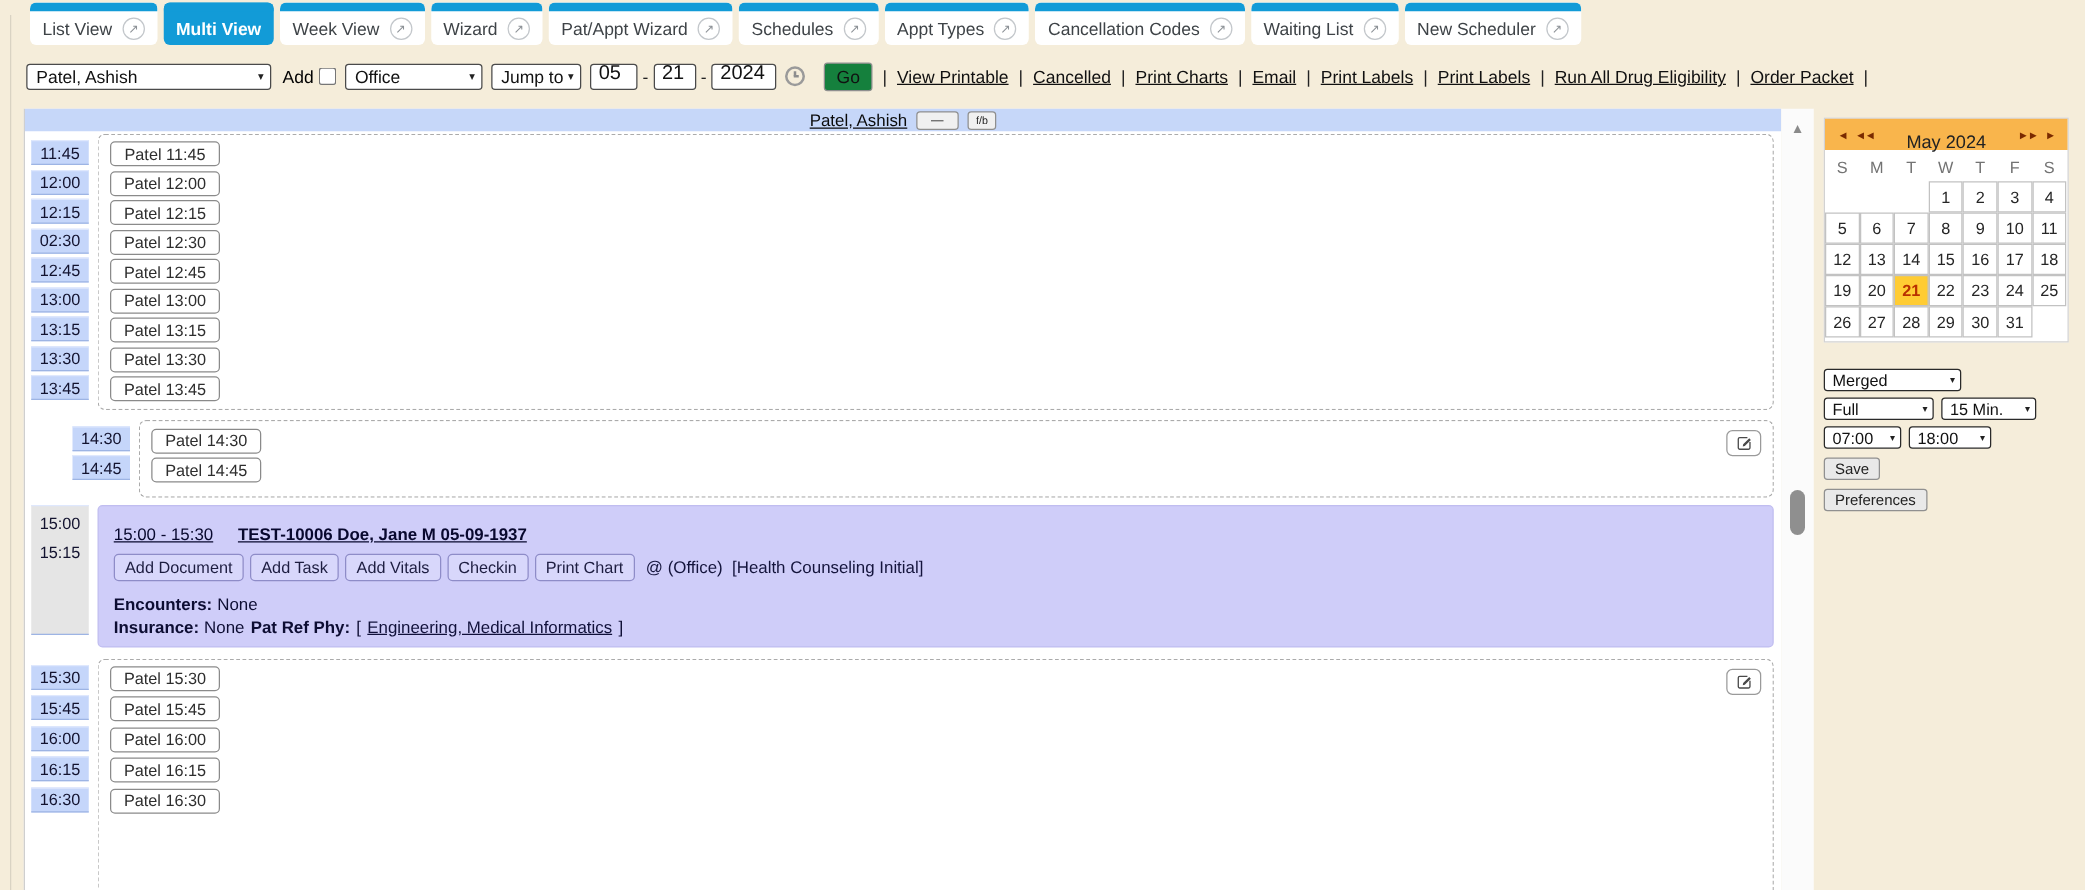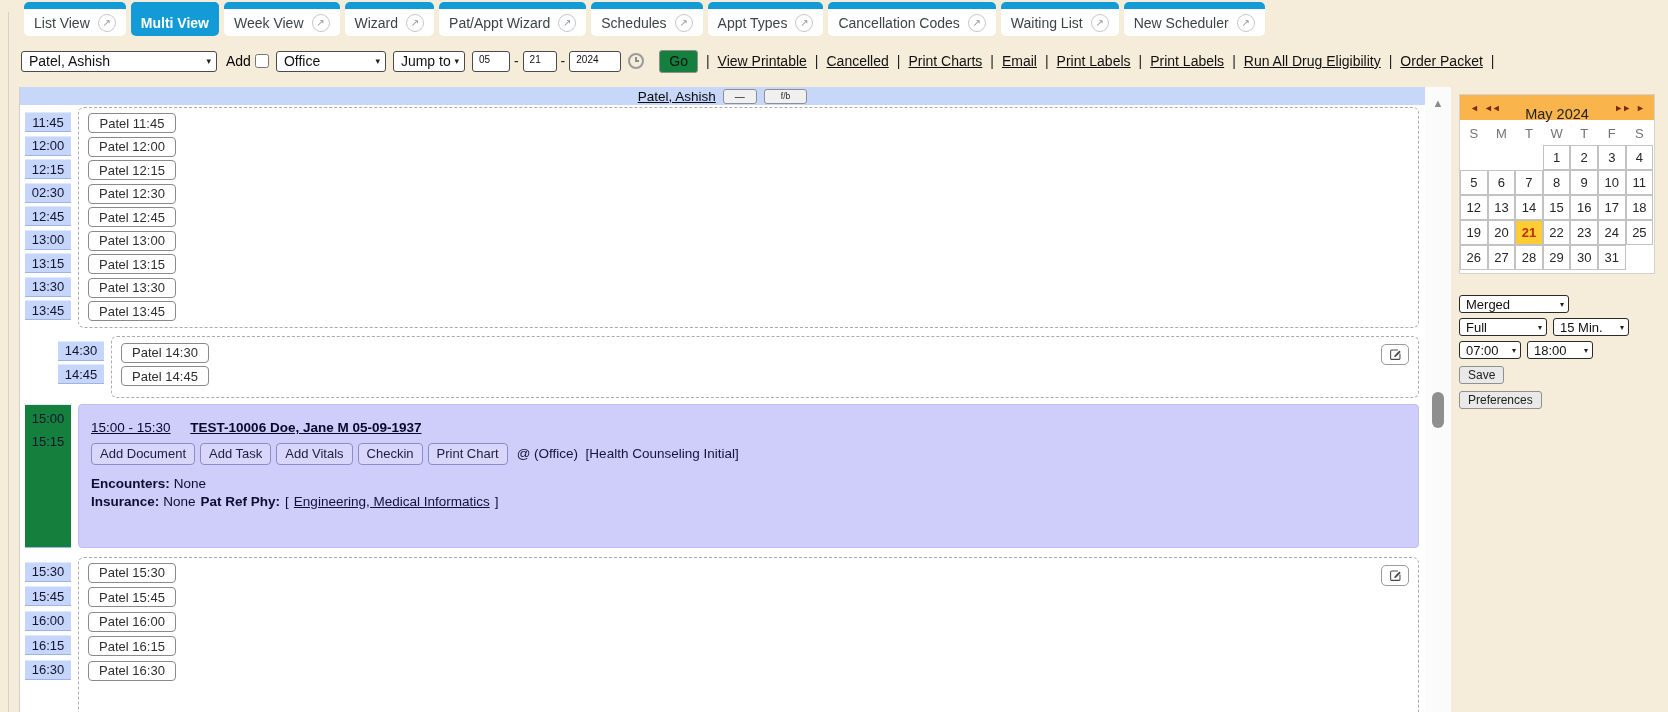--- a/index.html
+++ b/index.html
@@ -22,47 +22,47 @@
 
   
   .toolbar { display:flex; align-items:center; gap:7px; margin:8px 0 0 21px; height:26px; font-size:14px; white-space:nowrap; }
   .sel { position:relative; background:#fff; border:1.5px solid #4a4a4a; border-radius:3px; height:21px;
     display:flex; align-items:center; padding:0 20px 0 7px; color:#111; cursor:pointer; }
   .sel .chev { position:absolute; right:5px; top:50%; transform:translateY(-50%); font-size:9px; color:#222; }
   .w-provider { width:196px; } .w-facility { width:110px; } .w-jump { width:72px; }
   .add-wrap { display:flex; align-items:center; gap:4px; margin-left:2px; }
   .add-wrap input { width:14px; height:14px; margin:0; }
   .din { height:21px; border:1.5px solid #4a4a4a; border-radius:3px; font-family:"Liberation Sans",sans-serif;
-    font-size:10px; padding:0 0 4px 6px; background:#fff; color:#111; }
+    font-size:16px; padding:0 0 4px 6px; background:#fff; color:#111; }
   .w-mm { width:38px; } .w-dd { width:34px; } .w-yy { width:52px; }
   .dash { margin:0 -3px; color:#222; }
   .clock-icon { width:16px; height:16px; border:2px solid #9a9a9a; border-radius:50%; position:relative; display:inline-block; }
   .clock-icon::before { content:""; position:absolute; left:5px; top:2px; width:2px; height:4px; background:#8d8d8d; }
   .clock-icon::after  { content:""; position:absolute; left:5px; top:5px; width:4px; height:2px; background:#8d8d8d; }
   .go-btn { height:23px; padding:0 9px; margin-left:8px; border:1px solid #8f8f8f; background:#15803d;
     border-radius:3px; font-family:"Liberation Sans",sans-serif; font-size:14px; color:#111; cursor:pointer; }
   .tsep { color:#222; margin:0 1px; }
   .tlink { color:#101010; font-size:14px; text-decoration:underline; cursor:pointer; }
 
   
   .content { display:flex; margin-left:19px; margin-top:13px; height:628px; }
   .main { width:1406px; background:#fff; border-left:1px solid #cfcfcf; display:flex; flex-direction:column; }
   .sched-header { height:18px; background:#c6d7f9; display:flex; align-items:center; justify-content:center;
     gap:7px; font-size:13.5px; margin-bottom:2px; flex:0 0 auto; }
   .sched-header a { color:#0a0a0a; text-decoration:underline; cursor:pointer; }
   .hbtn { height:15px; border:1px solid #8f8f8f; background:#f0f0f0; border-radius:3px; font-size:10px;
     line-height:11px; padding:0 11px; cursor:pointer; font-family:"Liberation Sans",sans-serif; color:#222; }
-  .hbtn.fb { padding:0 16px; font-size:8.5px; }
+  .hbtn.fb { padding:0 6px; font-size:8.5px; }
 
   .section { display:flex; padding-left:5px; flex:0 0 auto; }
   .tcol { width:46px; margin-right:7px; display:flex; flex-direction:column; }
   .tcell { height:20px; margin-bottom:3.5px; background:#c5d6fa; border-top:1px solid #dfe8fd;
     border-bottom:1px solid #9db4e4; font-size:13px; color:#13132f; display:flex; align-items:center;
     justify-content:center; cursor:pointer; flex:0 0 auto; }
-  .tcell-tall { height:144px; margin-bottom:0; background:#15803d; border-top:1px solid #dfe8fd;
+  .tcell-tall { height:104px; margin-bottom:0; background:#e5e5e5; border-top:1px solid #dfe8fd;
     border-bottom:1px solid #9db4e4; display:flex; flex-direction:column; align-items:center;
     padding-top:4px; font-size:13px; color:#13132f; cursor:pointer; }
   .tcell-tall span { height:20px; margin-bottom:3px; display:flex; align-items:center; }
 
   .slotarea { flex:1; margin-right:6px; position:relative; }
   .dashedbox { border:1px dashed #ababab; border-radius:6px; padding:5px 0 2px 9px; position:relative; }
   .slotbtn { display:flex; align-items:center; justify-content:center; width:88px; height:20px; margin-bottom:3.5px;
     background:#fff; border:1px solid #8a8a8a; border-radius:4px; font-size:13px; color:#2e2e2e; cursor:pointer; }
   .sec-a { margin-bottom:8px; }
   .sec-a .tcol, .sec-a .dashedbox { padding-top:5px; }

